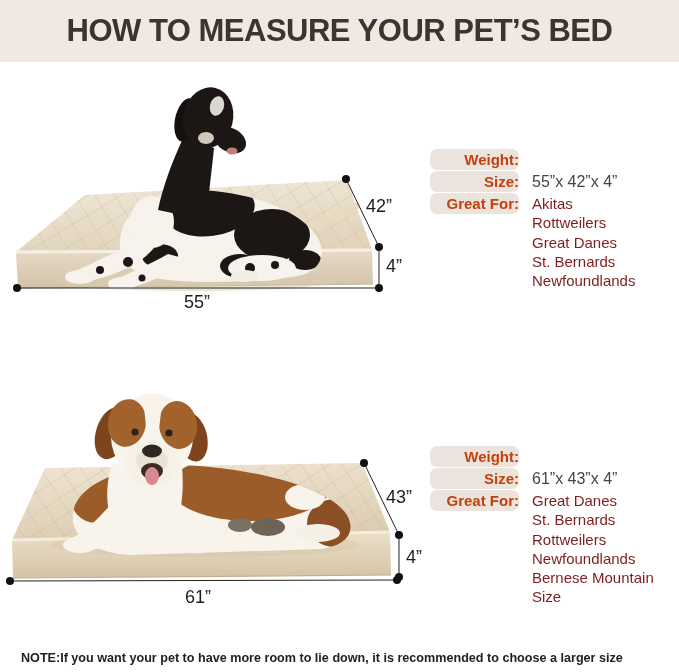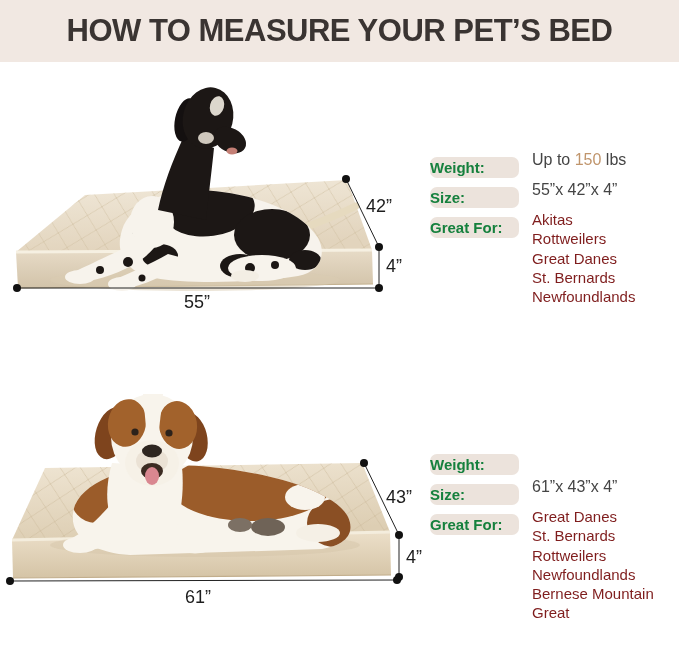--- a/index.html
+++ b/index.html
@@ -22,22 +22,22 @@
   .scene-2 { top:375px; }
   svg text { font-family:"Liberation Sans", sans-serif; }
   .dim-label { font-size:18px; fill:#1d1d1d; }
 
   .panel { position:absolute; left:430px; width:246px; }
   .panel-1 { top:149px; }
   .panel-2 { top:446px; }
   .spec-row { display:flex; align-items:flex-start; margin-bottom:1px; }
   .pill {
     flex:none; width:89px; height:21px; line-height:21px;
-    background:#ece3dc; border-radius:7px; text-align:left;
-    font-size:15px; font-weight:bold; color:#15803d;margin-top:8px;
+    background:#ece3dc; border-radius:7px; text-align:right;
+    font-size:15px; font-weight:bold; color:#c2410c;
   }
   .val {
     margin-left:13px; line-height:21px; font-size:16px; color:#454545;
     white-space:nowrap;
   }
   .accent { color:var(--accent, #c0956c); }
   ul.breeds {
     list-style:none; margin:0; padding:1px 0 0 13px;
     font-size:15px; line-height:19.3px; color:#7f1d1d;
   }
@@ -206,21 +206,20 @@
         <circle cx="397" cy="205" r="4"></circle>
     </g>
     <text class="dim-label" x="386" y="128">43”</text>
     <text class="dim-label" x="406" y="188">4”</text>
     <text class="dim-label" x="198" y="228" text-anchor="middle">61”</text>
   </svg>
 
   <div class="panel panel-1">
     <div class="spec-row">
       <span class="pill">Weight:</span>
-      <span class="val"><span>Up to</span> <span class="accent">150</span> <span>lbs</span></span>
     </div>
     <div class="spec-row">
       <span class="pill">Size:</span>
       <span class="val">55”x 42”x 4”</span>
     </div>
     <div class="spec-row">
       <span class="pill">Great For:</span>
       <ul class="breeds">
         <li>Akitas</li>
         <li>Rottweilers</li>
@@ -239,19 +238,20 @@
       <span class="pill">Size:</span>
       <span class="val">61”x 43”x 4”</span>
     </div>
     <div class="spec-row">
       <span class="pill">Great For:</span>
       <ul class="breeds">
         <li>Great Danes</li>
         <li>St. Bernards</li>
         <li>Rottweilers</li>
         <li>Newfoundlands</li>
-        <li>Bernese Mountain Great</li>
+        <li>Bernese Mountain Size</li>
       </ul>
     </div>
   </div>
 
+  <div class="note">NOTE:If you want your pet to have more room to lie down, it is recommended to choose a larger size</div>
 
 </div>
 
 </body></html>

